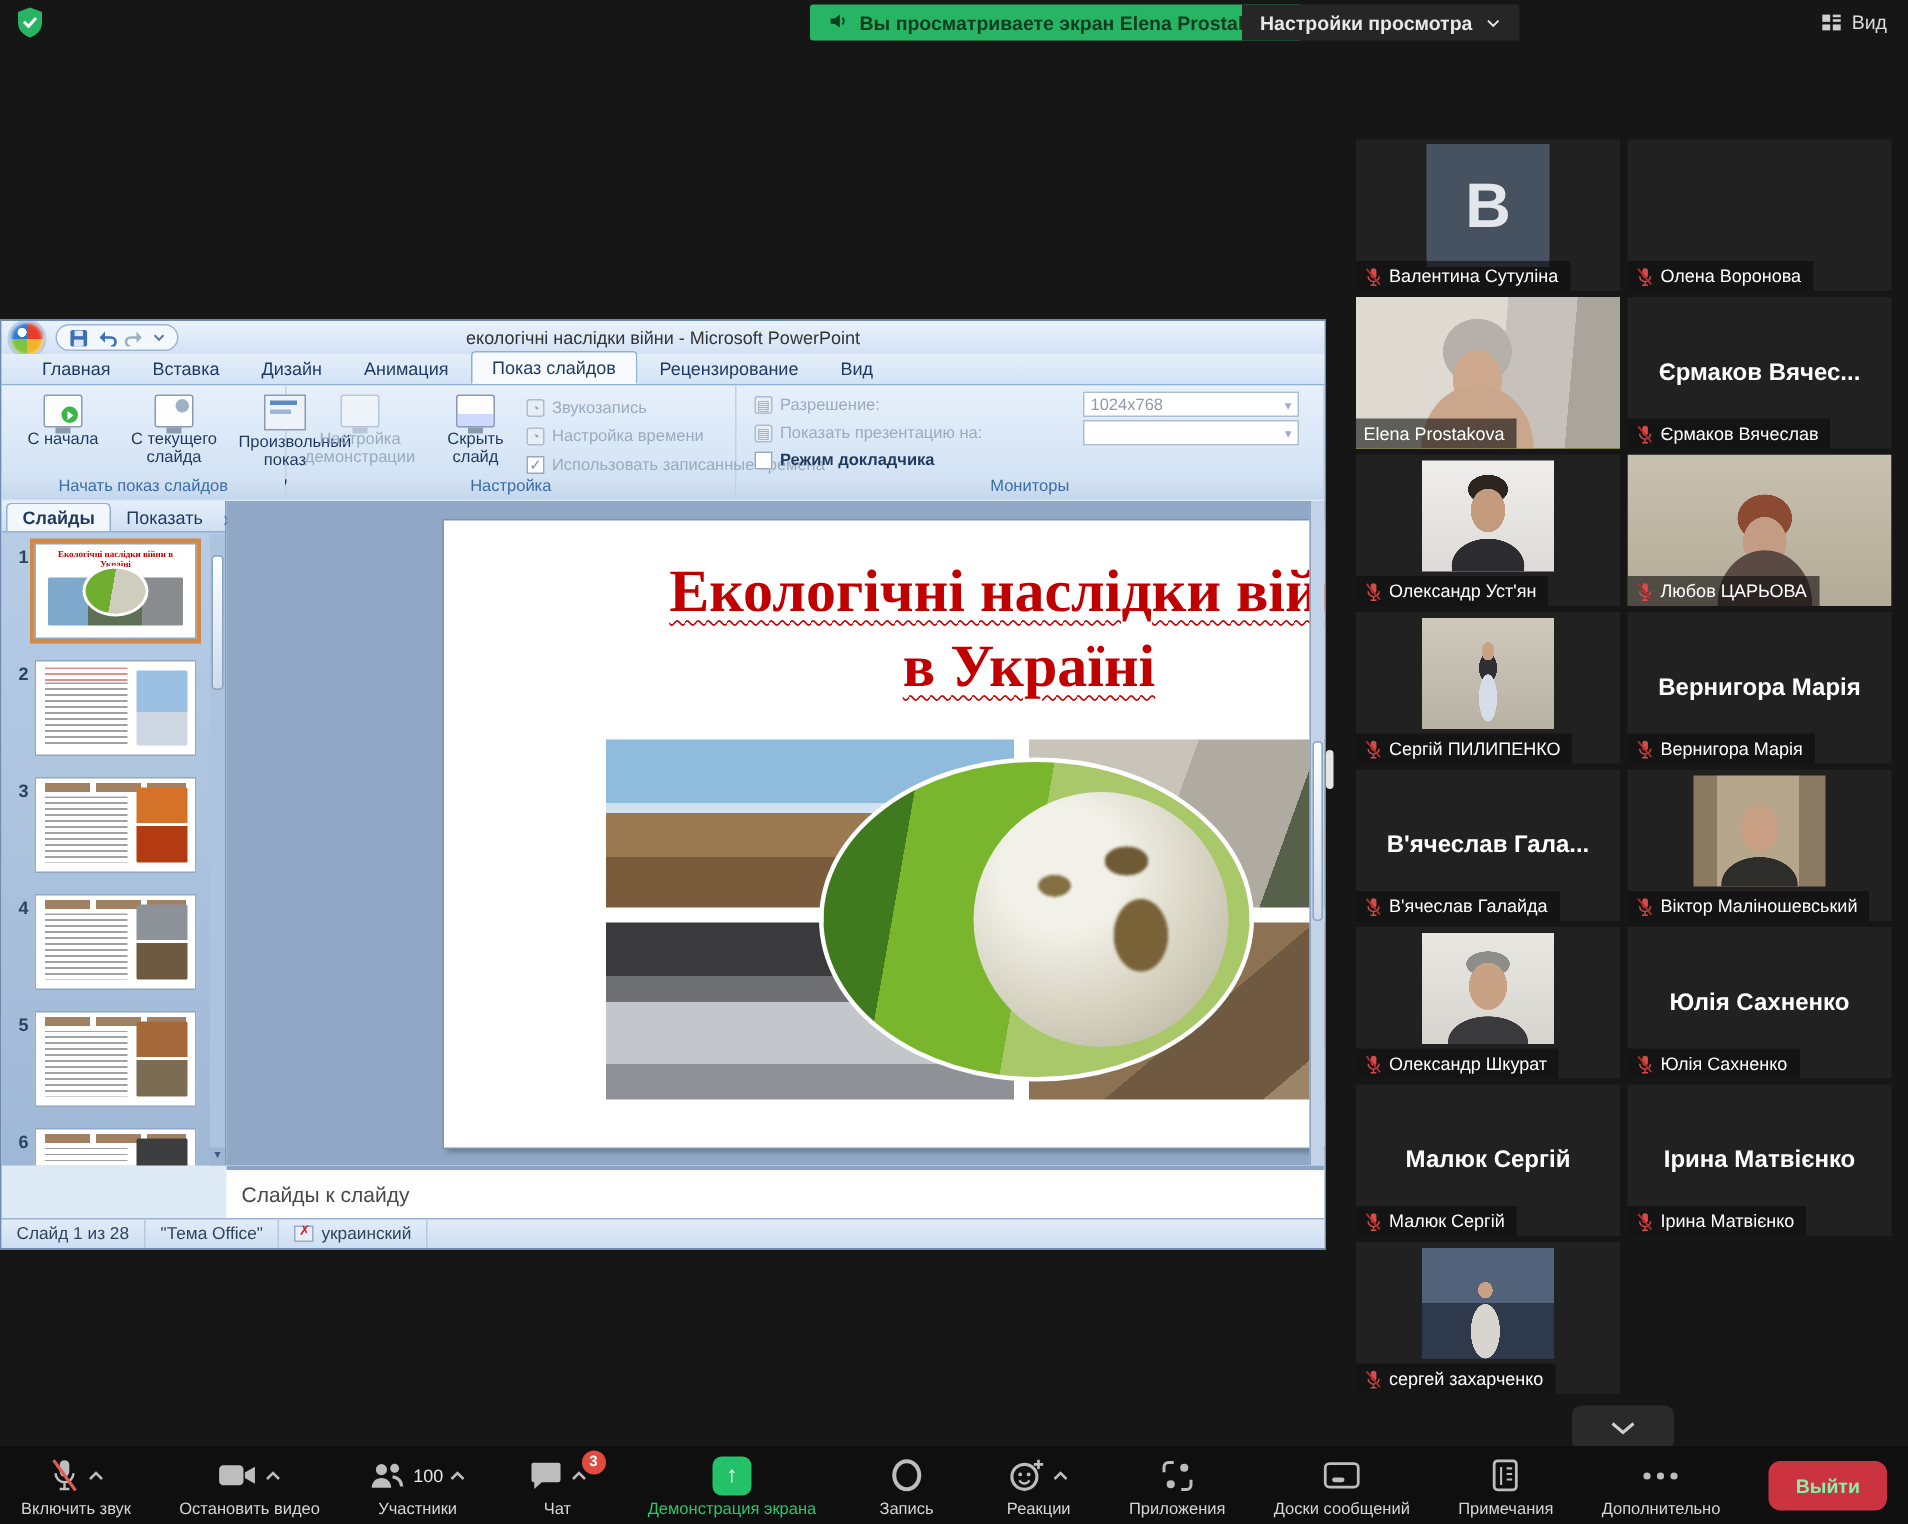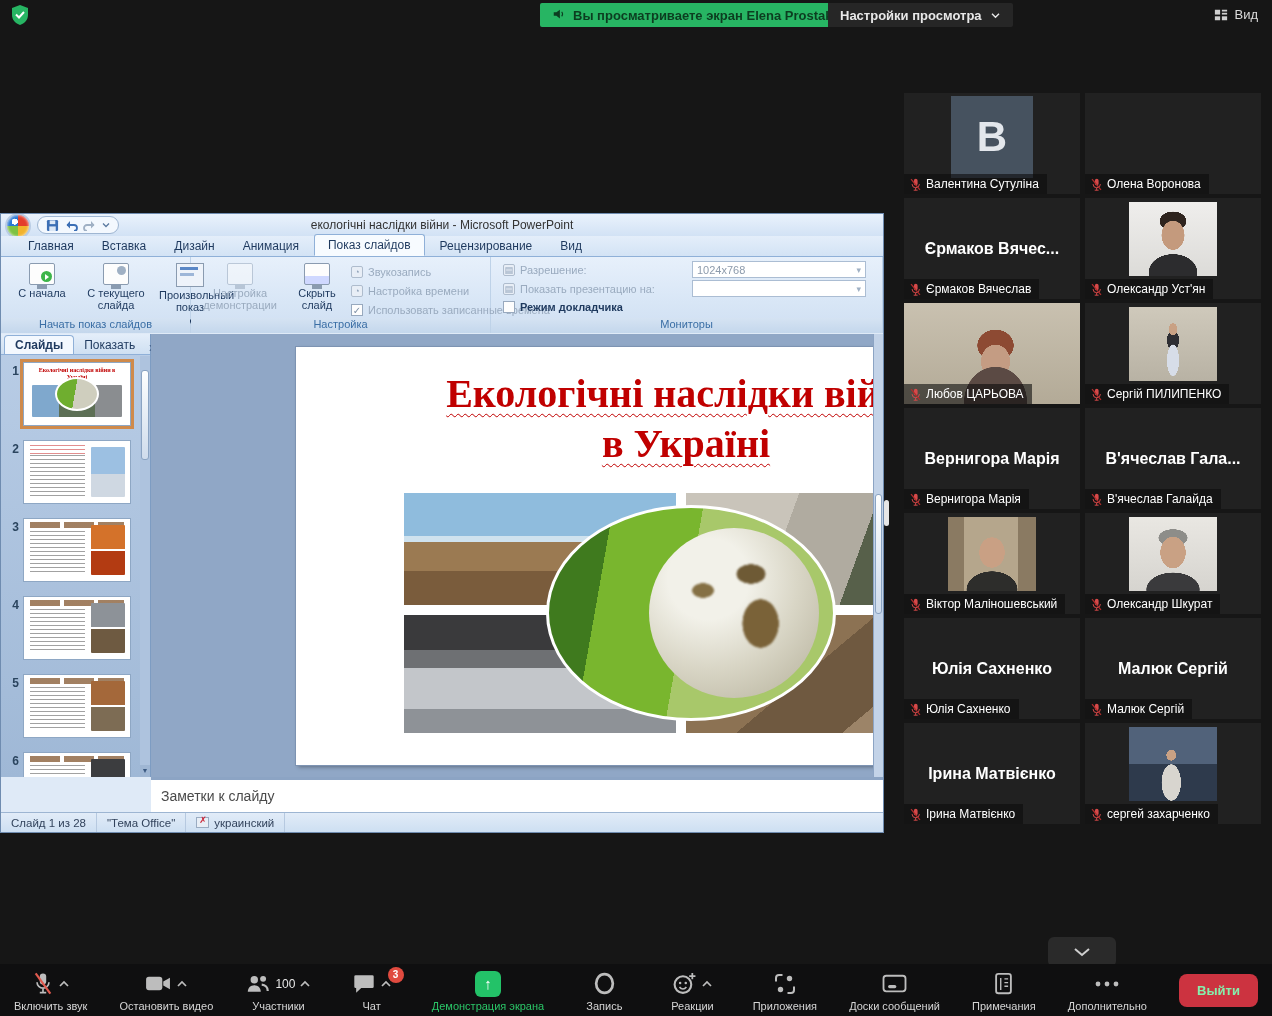--- a/index.html
+++ b/index.html
@@ -61,21 +61,21 @@
   .play-dot::after { content:""; position:absolute; left:4px; top:3px;
     border-left:4px solid #fff; border-top:3px solid transparent; border-bottom:3px solid transparent; }
   .gray-dot { position:absolute; right:2px; top:2px; width:9px; height:9px; border-radius:50%; background:#9fb0c4; }
   .stack-screen { width:28px; height:24px; background:#eef3fa; border:1px solid #8a9bb0; position:relative; }
   .stack-screen::before { content:""; position:absolute; left:3px; top:3px; width:18px; height:3px; background:#5a87c6; }
   .stack-screen::after { content:""; position:absolute; left:3px; top:9px; width:14px; height:3px; background:#9db6d8; }
   .drop-arrow::after { content:" ▾"; font-size:9px; }
   .rsmall { display:flex; align-items:center; gap:5px; font-size:11px; color:#9aabbf; height:18px; white-space:nowrap; }
   .rsmall .ric { width:12px; height:12px; border:1px solid #aebccd; border-radius:2px; background:#e8eef6;
     display:inline-flex; align-items:center; justify-content:center; font-size:9px; color:#93a5bb; }
-  .combo { width:174px; height:17px; background:#fff; border:1px solid #abbdd3; color:#8d9bac;
+  .combo { width:144px; height:17px; background:#fff; border:1px solid #abbdd3; color:#8d9bac;
     font-size:11px; display:flex; align-items:center; justify-content:space-between; padding:0 4px; }
   .combo .carr { color:#9fb0c4; font-size:9px; }
   .checkbox { width:12px; height:12px; background:#fdfdfd; border:1px solid #98a9be;
     display:inline-flex; align-items:center; justify-content:center; font-size:10px; color:#7c8ea5; }
 
   
   #left-pane { position:absolute; left:0; top:120px; width:150px; bottom:55px;
     background:linear-gradient(180deg,#b9cde6,#9fb8d6); border-right:1px solid #7d9cc2; }
   #pane-tabs { height:21px; background:linear-gradient(#e4eefa,#cfe0f2); display:flex; align-items:flex-end;
     border-bottom:1px solid #8fb0d8; padding-left:3px; }
@@ -458,21 +458,21 @@
           <div id="globe"></div>
         </div>
       </div>
     </div>
     <div id="slide-vscroll">
         <div class="sthumb"></div>
       </div>
   </div>
 
   <div id="notes">
-    <span>Заметки к слайду</span>
+    <span>Слайды к слайду</span>
   </div>
 
   <div id="statusbar">
     <span class="st-seg">Слайд 1 из 28</span>
     <span class="st-seg">"Тема Office"</span>
     <span class="st-seg">
       <span id="spell-ic"></span>
       <span>украинский</span>
     </span>
   </div>
@@ -500,20 +500,26 @@
         <span style="display: flex;">
           <svg width="13" height="13" viewBox="0 0 16 16">
             <rect x="6" y="1" width="4.6" height="8" rx="2.3" fill="#d64a4a"></rect>
             <path d="M3.8 7.5a4.5 4.5 0 0 0 9 0 M8.2 12v3 M5.8 15h4.8" stroke="#d64a4a" stroke-width="1.2" fill="none"></path>
             <line x1="2.5" y1="1.5" x2="13.5" y2="14.5" stroke="#b02c2c" stroke-width="1.5"></line>
           </svg>
         </span>
         <span>Олена Воронова</span>
       </div>
     </div>
+    <div class="tile active">
+      <div class="art-prostakova" style="position: absolute; inset: 0px;"></div>
+      <div class="label">
+        <span>Elena Prostakova</span>
+      </div>
+    </div>
     <div class="tile">
       <div class="center-name">Єрмаков Вячес...</div>
       <div class="label">
         <span style="display: flex;">
           <svg width="13" height="13" viewBox="0 0 16 16">
             <rect x="6" y="1" width="4.6" height="8" rx="2.3" fill="#d64a4a"></rect>
             <path d="M3.8 7.5a4.5 4.5 0 0 0 9 0 M8.2 12v3 M5.8 15h4.8" stroke="#d64a4a" stroke-width="1.2" fill="none"></path>
             <line x1="2.5" y1="1.5" x2="13.5" y2="14.5" stroke="#b02c2c" stroke-width="1.5"></line>
           </svg>
         </span>

